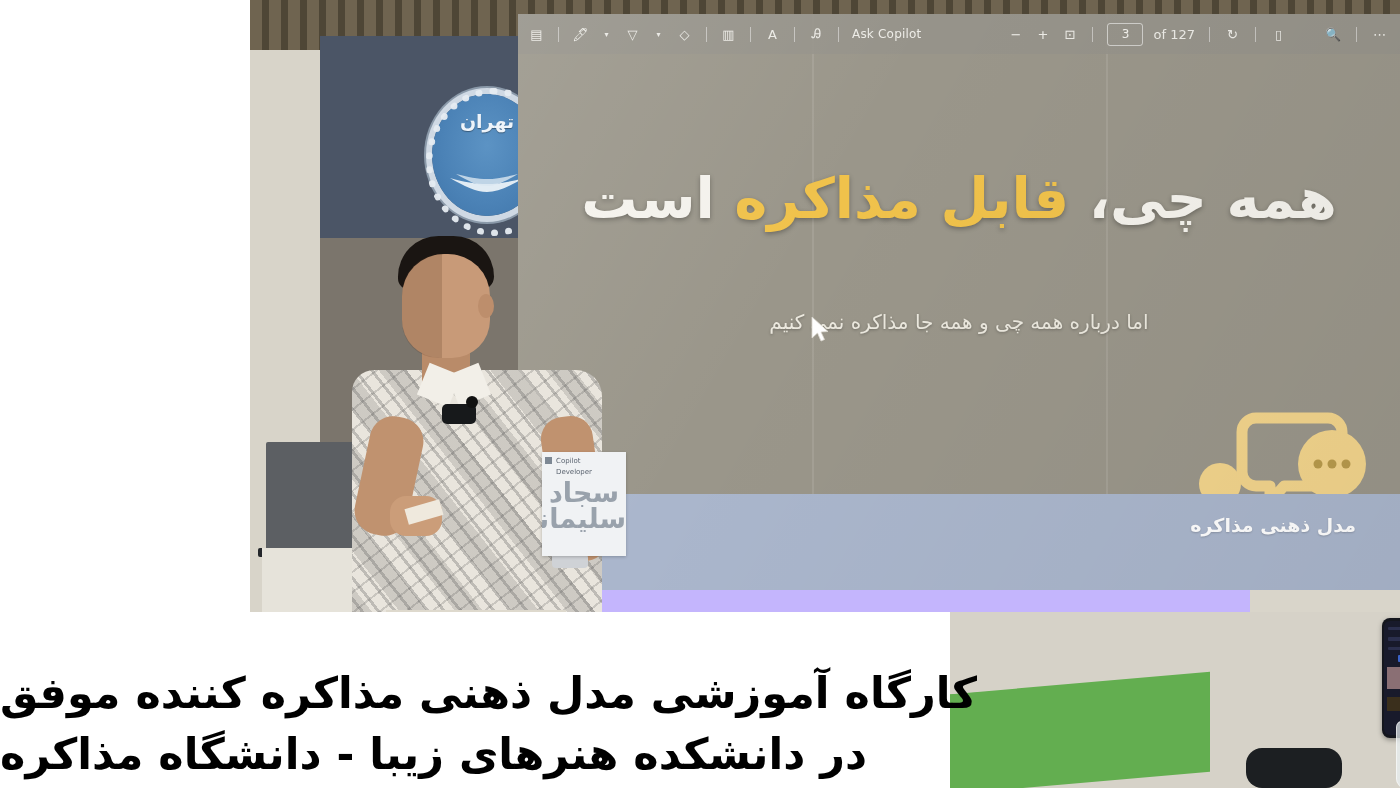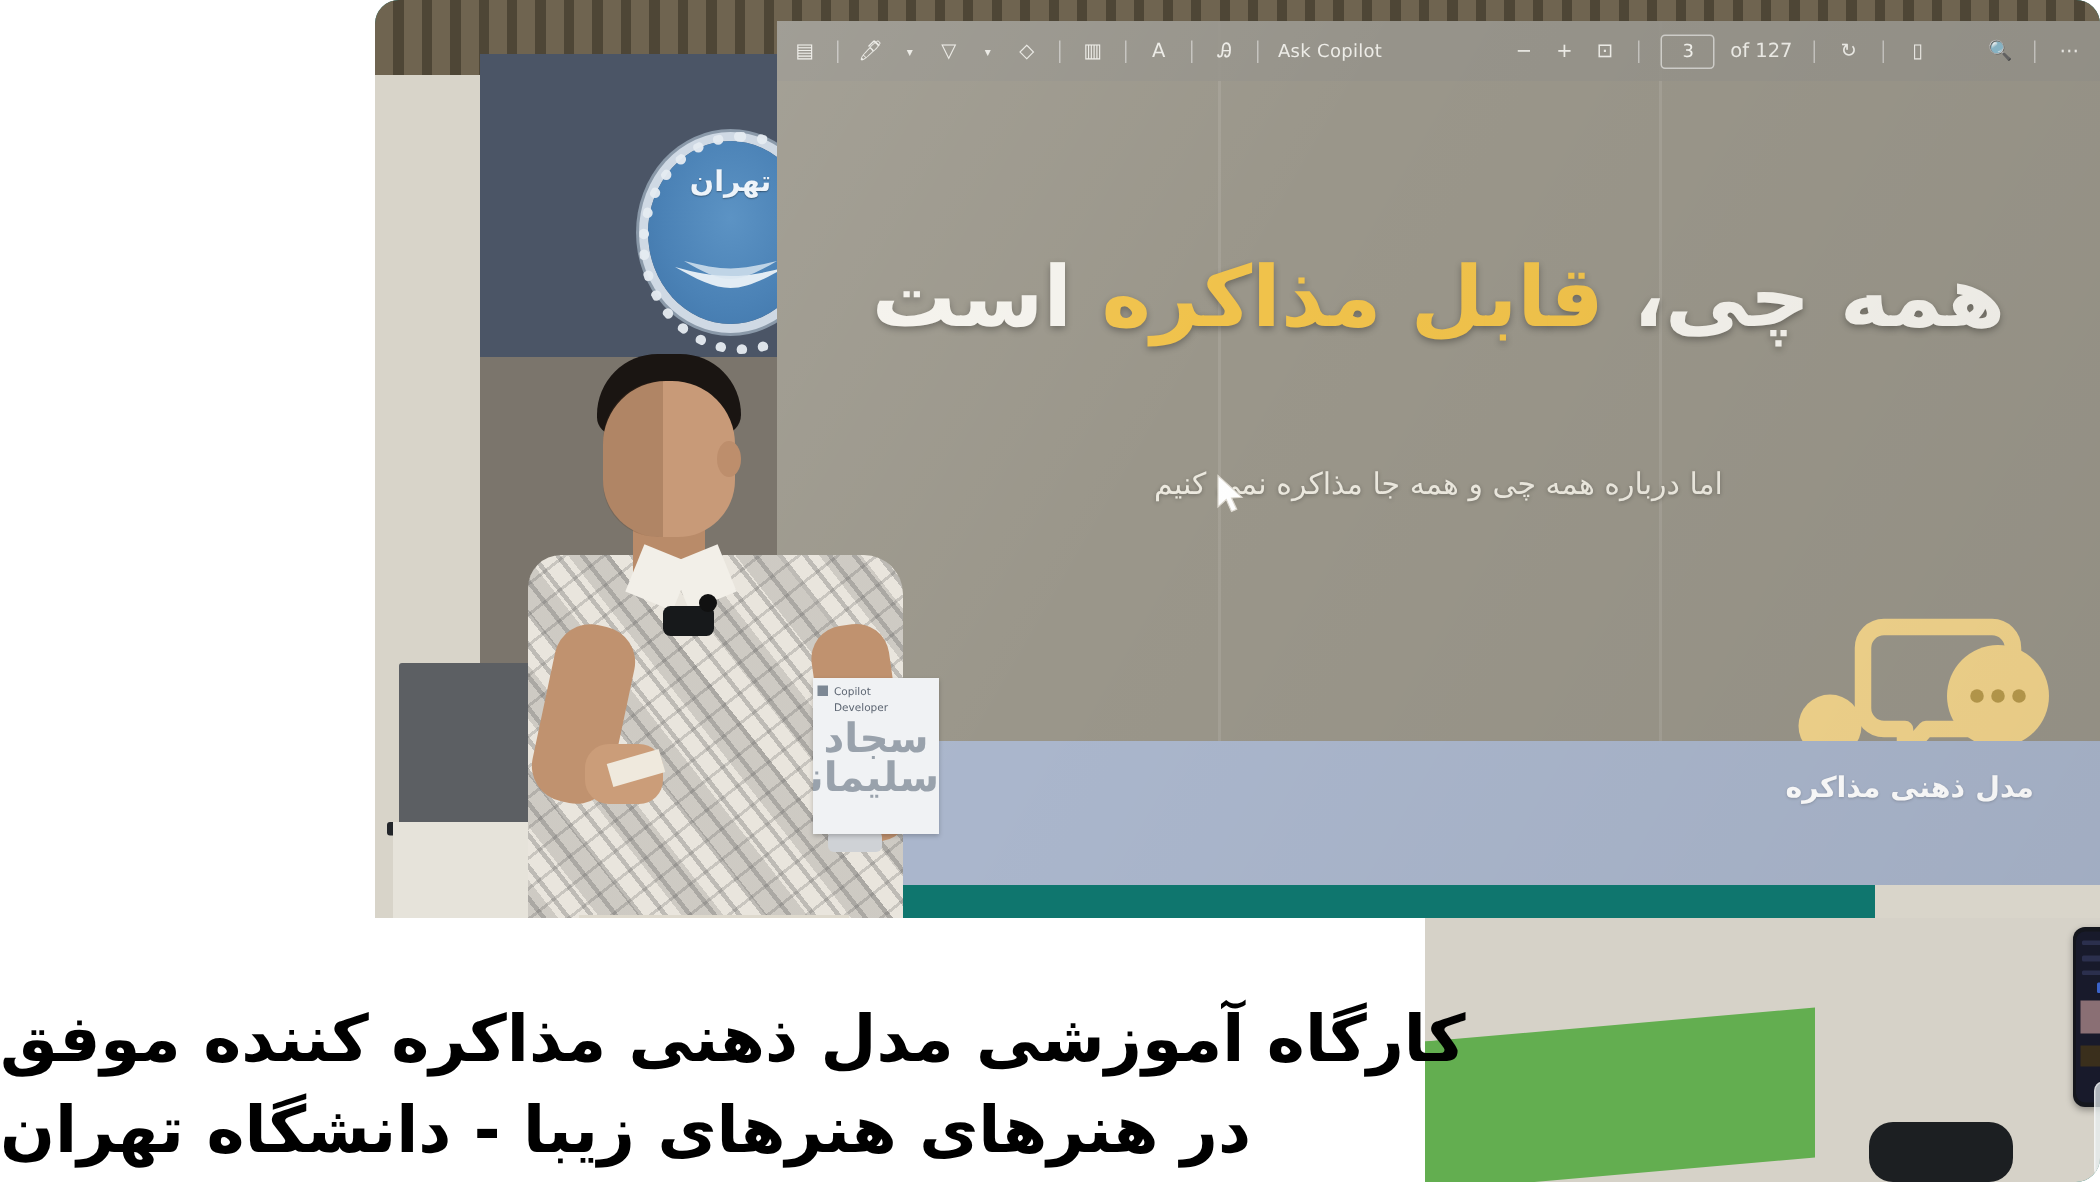--- a/index.html
+++ b/index.html
@@ -1,20 +1,20 @@
 <!DOCTYPE html>
 <html><head>
 <meta charset="utf-8">
 <style>
   html,body{margin:0;padding:0;background:#ffffff;}
   body{width:1400px;height:788px;overflow:hidden;font-family:"DejaVu Sans","Liberation Sans",sans-serif;}
   #stage{position:relative;width:1400px;height:788px;background:#ffffff;overflow:hidden;}
 
   
-  #photo{position:absolute;left:250px;top:0;width:1150px;height:788px;overflow:hidden;background:#0f766e;border-radius:16px;}
+  #photo{position:absolute;left:250px;top:0;width:1150px;height:788px;overflow:hidden;background:#c4b5fd;}
 
   
   .ceiling{position:absolute;left:0;top:0;width:1150px;height:62px;
     background:repeating-linear-gradient(90deg,#6f6450 0px,#6f6450 12px,#4e4636 12px,#4e4636 19px);}
   .wall-left{position:absolute;left:0;top:50px;width:90px;height:620px;background:#d8d4c9;}
   .wall-left2{position:absolute;left:80px;top:55px;width:52px;height:600px;background:#8e8a82;}
   .wall-right{position:absolute;left:1000px;top:50px;width:160px;height:600px;background:#d9d5ca;}
   .floorstrip{position:absolute;left:0;top:612px;width:1150px;height:176px;background:#d6d2c8;}
   .floor-dark{position:absolute;left:0;top:700px;width:720px;height:88px;background:#4f5155;}
   .table-green{position:absolute;left:300px;top:700px;width:640px;height:88px;background:#5aa44a;transform:skewY(-4deg);}
@@ -294,16 +294,16 @@
     </div>
 
     <div class="puck"></div>
 
   </div>
 
   <div class="leftfill"></div>
 
   <div id="caption">
     <div class="line">کارگاه آموزشی مدل ذهنی مذاکره کننده موفق</div>
-    <div class="line line2">در هنرهای هنرهای زیبا - دانشگاه تهران</div>
+    <div class="line line2">در دانشکده هنرهای زیبا - دانشگاه مذاکره</div>
   </div>
 
 </div>
 
 </body></html>

